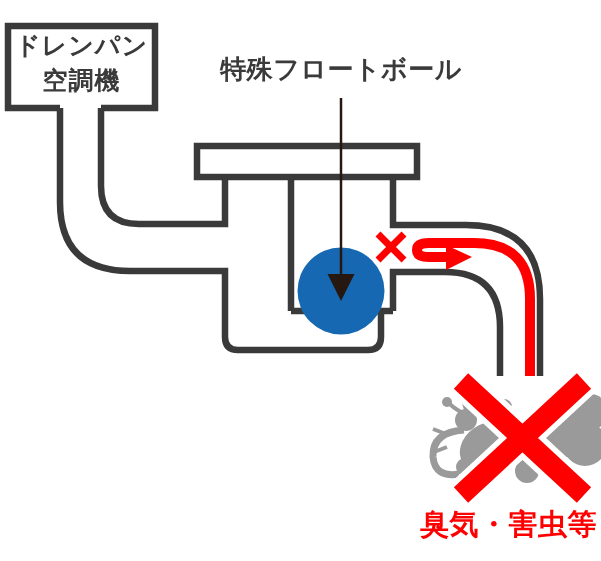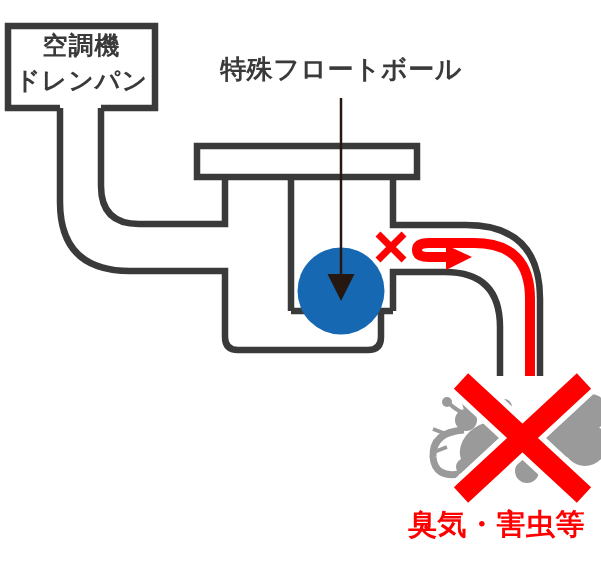--- a/index.html
+++ b/index.html
@@ -13,21 +13,21 @@
   .label{position:absolute;color:#3a3a3a;font-weight:600;white-space:nowrap;}
   .label-drain-pan{
     left:8px;top:28px;width:147px;
     text-align:center;font-size:25px;line-height:35px;letter-spacing:1px;
   }
   .label-float-ball{
     left:190px;top:52px;width:302px;
     text-align:center;font-size:26px;letter-spacing:0.5px;font-family:Liberation Serif, serif;
   }
   .label-blocked{
-    right:16px;top:505px;
+    right:4px;top:505px;
     font-size:29px;font-weight:700;color:#ff0000;letter-spacing:0.5px;
   }
 </style>
 </head>
 <body>
 
 <div class="stage">
 
   <svg width="601" height="561" viewBox="0 0 601 561">
 
@@ -86,20 +86,20 @@
       <path d="M 378 234 L 404 260 M 404 234 L 378 260" fill="none" stroke-width="7" stroke-linecap="butt" stroke="#ff0000"></path>
     </g>
 
     <g>
       <path d="M 461 381 L 584 495 M 584 381 L 461 495" fill="none" stroke-width="32" stroke-linecap="butt" stroke="#ffffff"></path>
       <path d="M 461 381 L 584 495 M 584 381 L 461 495" fill="none" stroke-width="21" stroke-linecap="butt" stroke="#ff0000"></path>
     </g>
   </svg>
 
   <div class="label label-drain-pan">
+    <div>ドレンパン</div>
     <div>空調機</div>
-    <div>ドレンパン</div>
   </div>
 
   <div class="label label-float-ball">特殊フロートボール</div>
 
   <div class="label label-blocked">臭気・害虫等</div>
 </div>
 
 </body></html>

